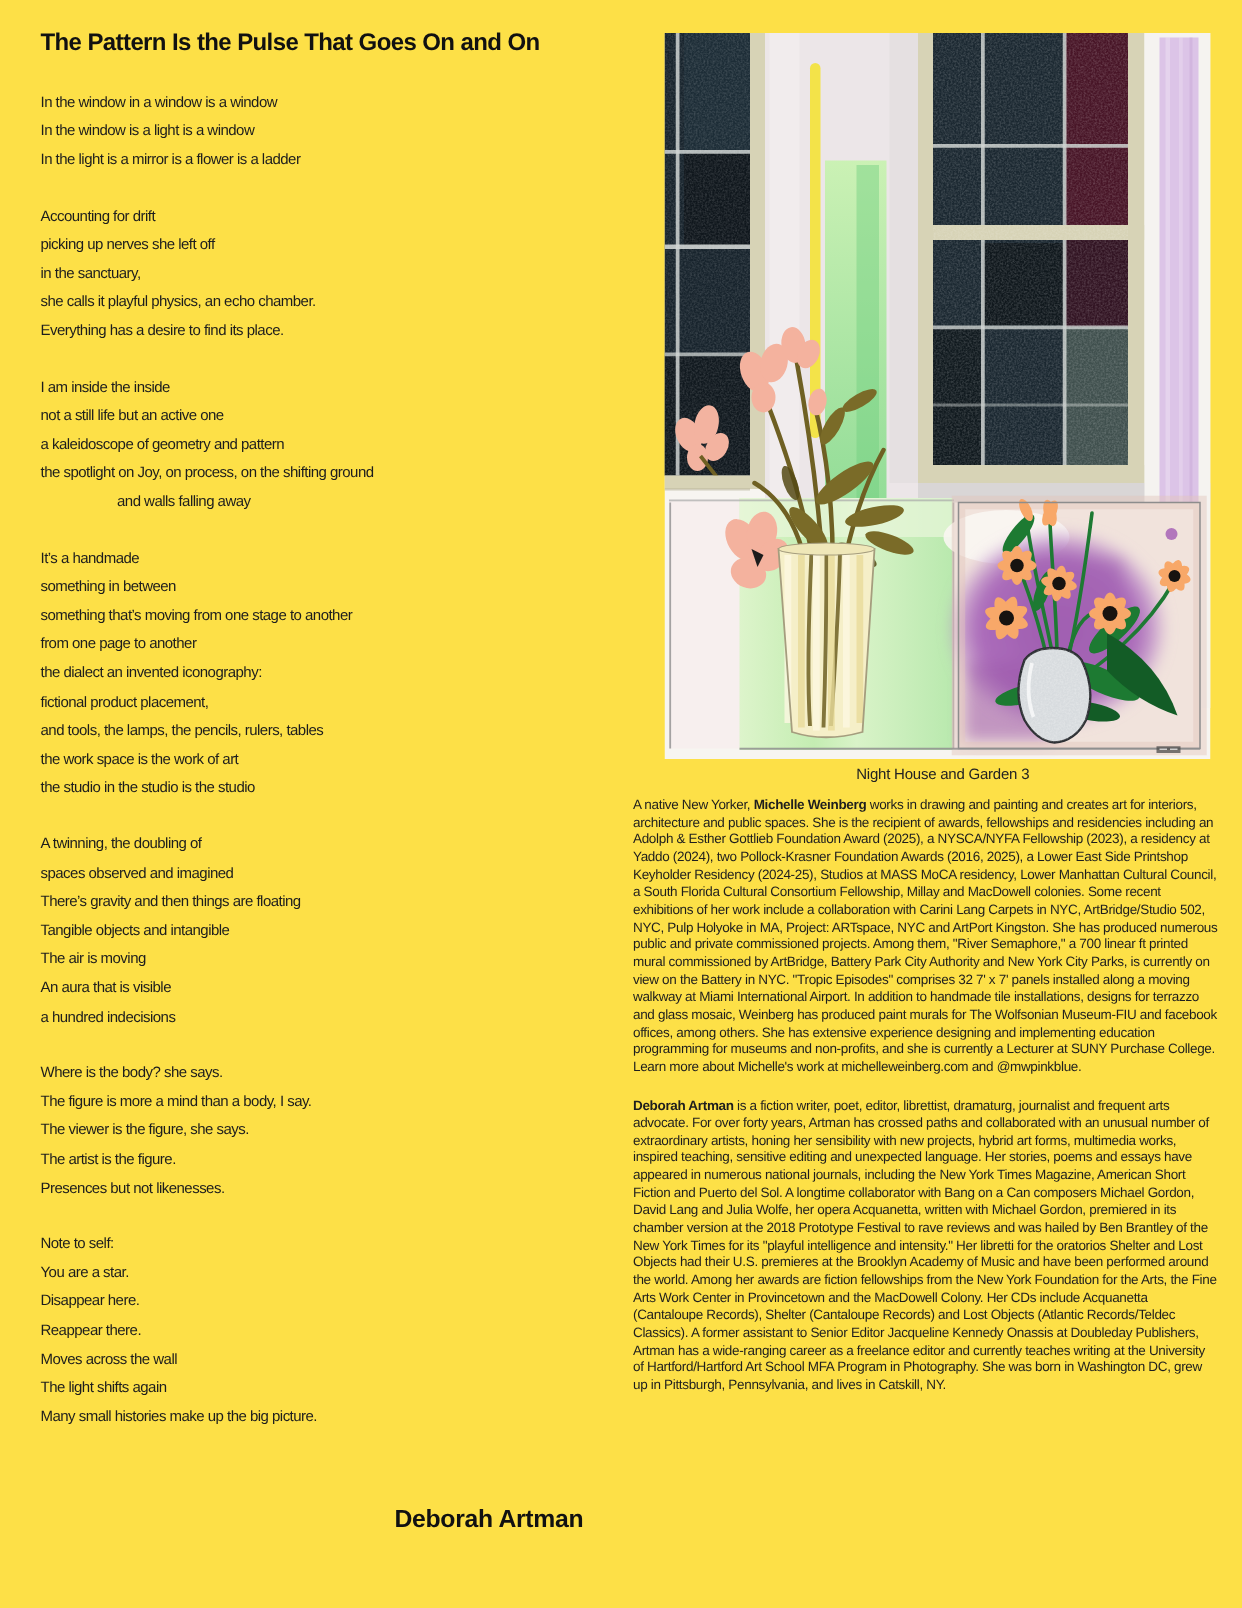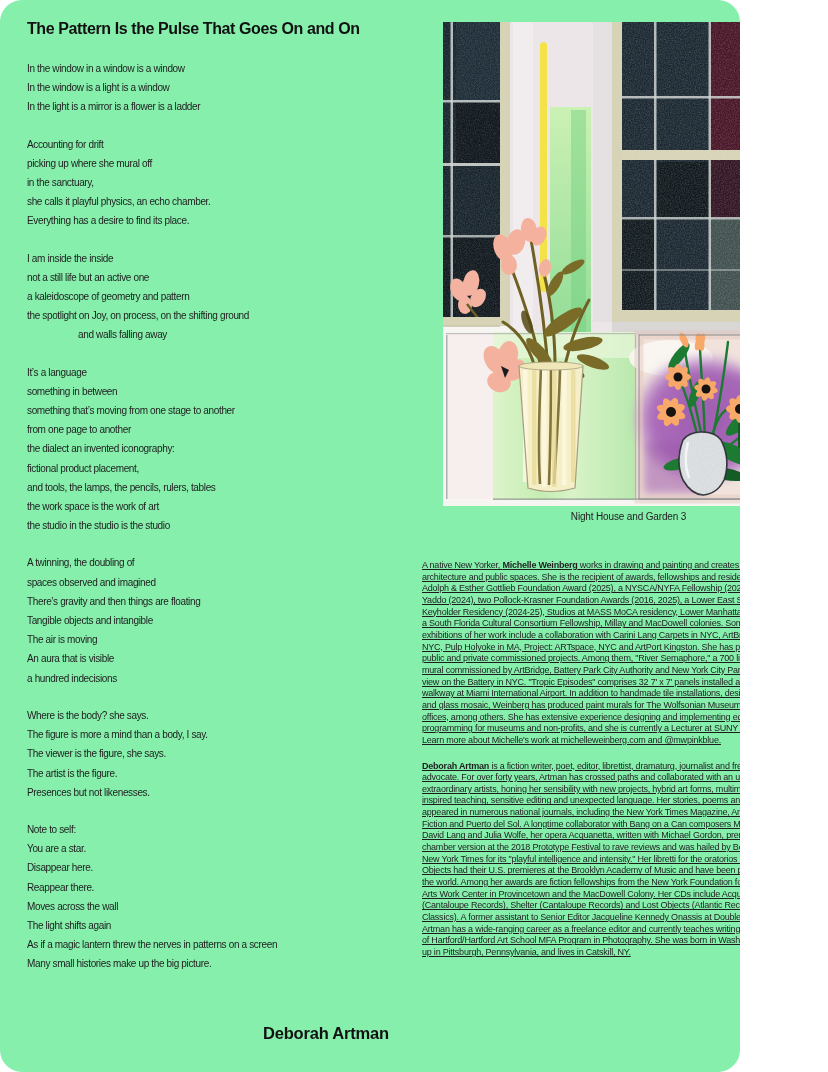--- a/index.html
+++ b/index.html
@@ -1,63 +1,63 @@
 <!DOCTYPE html>
 <html><head>
 <meta charset="utf-8">
 <style>
   html,body{margin:0;padding:0;background:#ffffff;}
   .page{
-    position:relative;width:740px;height:1072px;background:#86efac;overflow:hidden;
-    font-family:"Liberation Sans",sans-serif;color:#1c1c1c;border-radius:22px;
+    position:relative;width:828px;height:1072px;background:#fde047;overflow:hidden;
+    font-family:"Liberation Sans",sans-serif;color:#1c1c1c;
   }
   
   .poem-col{position:absolute;left:27px;top:20px;width:406px;}
   .poem-title{font-size:16px;font-weight:700;letter-spacing:-0.4px;color:#111;margin:0 0 21px 0;white-space:nowrap;}
   .stanza{margin:0 0 18px 0;}
   .poem-line{font-size:10px;line-height:19.2px;letter-spacing:-0.35px;white-space:pre;color:#1d1d1d;}
   .poem-author{font-weight:700;font-size:16.5px;letter-spacing:-0.2px;margin-top:50px;padding-left:236px;white-space:nowrap;color:#111;}
   
   .right-col{position:absolute;left:422px;top:0;width:392px;}
   .artwork-wrap{margin:22px 0 0 21px;width:364px;height:484px;}
   .artwork-wrap svg{display:block;}
   .caption{margin:5px 0 0 21px;font-size:10px;letter-spacing:-0.15px;color:#222;text-align:center;}
-  .bios{margin-top:38px;width:390px;text-decoration:underline;}
+  .bios{margin-top:9px;width:390px;}
   .bio{font-size:9px;line-height:11.65px;letter-spacing:-0.22px;color:#1e1e1e;margin:0 0 14px 0;text-align:left;}
   .bio b{font-weight:700;}
 </style>
 </head>
 <body>
 
 <div class="page">
 
   <div class="poem-col">
     <h1 class="poem-title">The Pattern Is the Pulse That Goes On and On</h1>
     <div id="poem-stanzas">
         <div class="stanza">
           <div class="poem-line">In the window in a window is a window</div>
           <div class="poem-line">In the window is a light is a window</div>
           <div class="poem-line">In the light is a mirror is a flower is a ladder</div>
         </div>
         <div class="stanza">
           <div class="poem-line">Accounting for drift</div>
-          <div class="poem-line">picking up where she mural off</div>
+          <div class="poem-line">picking up nerves she left off</div>
           <div class="poem-line">in the sanctuary,</div>
           <div class="poem-line">she calls it playful physics, an echo chamber.</div>
           <div class="poem-line">Everything has a desire to find its place.</div>
         </div>
         <div class="stanza">
           <div class="poem-line">I am inside the inside</div>
           <div class="poem-line">not a still life but an active one</div>
           <div class="poem-line">a kaleidoscope of geometry and pattern</div>
           <div class="poem-line">the spotlight on Joy, on process, on the shifting ground</div>
           <div class="poem-line">                     and walls falling away</div>
         </div>
         <div class="stanza">
-          <div class="poem-line">It’s a language</div>
+          <div class="poem-line">It’s a handmade</div>
           <div class="poem-line">something in between</div>
           <div class="poem-line">something that’s moving from one stage to another</div>
           <div class="poem-line">from one page to another</div>
           <div class="poem-line">the dialect an invented iconography:</div>
           <div class="poem-line">fictional product placement,</div>
           <div class="poem-line">and tools, the lamps, the pencils, rulers, tables</div>
           <div class="poem-line">the work space is the work of art</div>
           <div class="poem-line">the studio in the studio is the studio</div>
         </div>
         <div class="stanza">
@@ -76,21 +76,20 @@
           <div class="poem-line">The artist is the figure.</div>
           <div class="poem-line">Presences but not likenesses.</div>
         </div>
         <div class="stanza">
           <div class="poem-line">Note to self:</div>
           <div class="poem-line">You are a star.</div>
           <div class="poem-line">Disappear here.</div>
           <div class="poem-line">Reappear there.</div>
           <div class="poem-line">Moves across the wall</div>
           <div class="poem-line">The light shifts again</div>
-          <div class="poem-line">As if a magic lantern threw the nerves in patterns on a screen</div>
           <div class="poem-line">Many small histories make up the big picture.</div>
         </div>
       </div>
     <div class="poem-author">Deborah Artman</div>
   </div>
 
   <div class="right-col">
 
     <div class="artwork-wrap">
       <svg viewBox="0 0 364 484" width="364" height="484" xmlns="http://www.w3.org/2000/svg">

